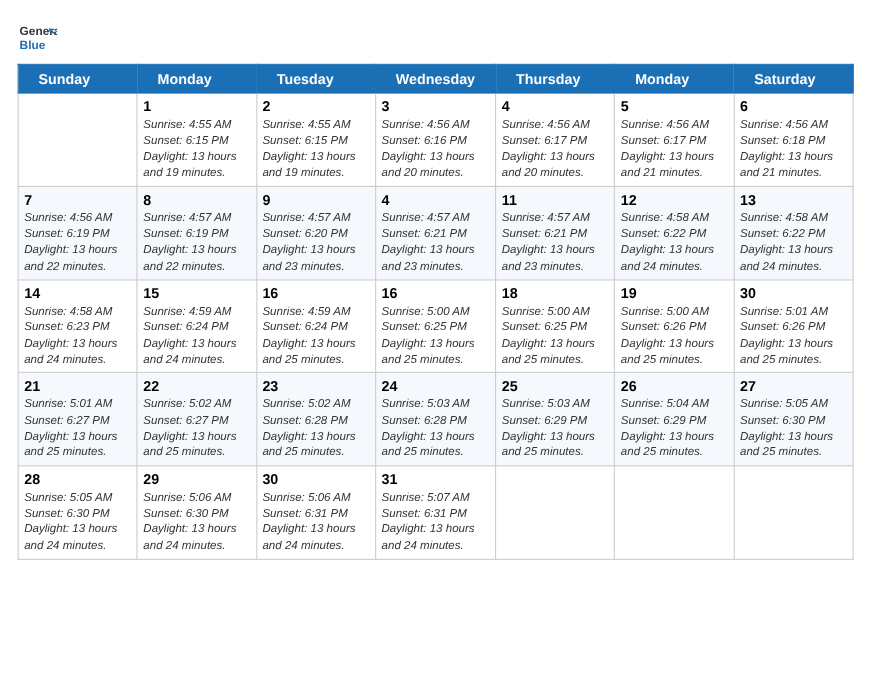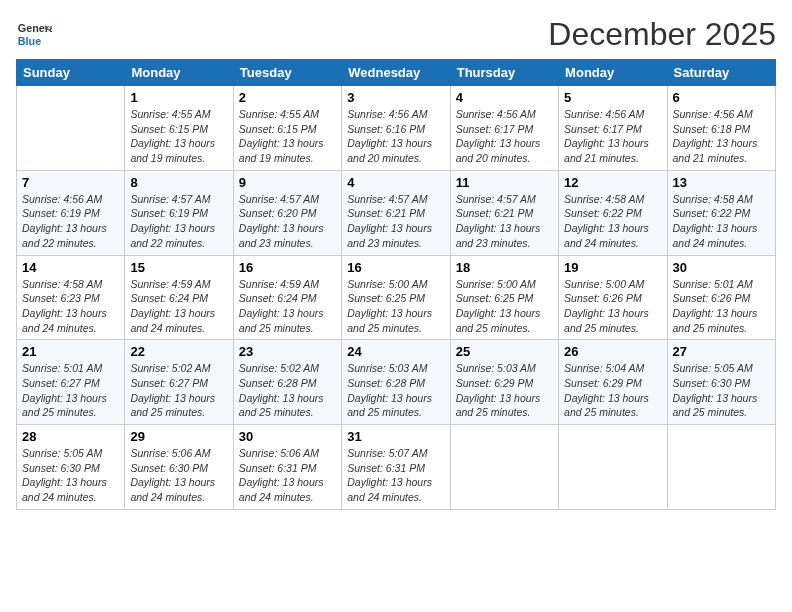--- a/index.html
+++ b/index.html
@@ -38,21 +38,21 @@
       color: #444;
     }
     table {
       width: 100%;
       border-collapse: collapse;
       font-size: 11px;
     }
     thead tr th {
       background: #1a6fb5;
       color: #fff;
-      padding: 5px 6px;
+      padding: 5px 18px;
       text-align: left;
       font-size: 13px;
       font-weight: bold;
       border: 1px solid #1a6fb5;
     }
     tbody tr td {
       border: 1px solid #ccc;
       vertical-align: top;
       padding: 4px 5px;
       width: 108px;
@@ -84,21 +84,20 @@
 
 <div class="header">
   <div class="logo">
     <svg class="logo-icon" viewBox="0 0 40 40">
       <text x="2" y="18" font-size="12" font-weight="bold" fill="#333">General</text>
       <text x="2" y="32" font-size="12" font-weight="bold" fill="#1a6fb5">Blue</text>
       <polygon points="32,10 40,18 32,14" fill="#1a6fb5"></polygon>
     </svg>
   </div>
   <div class="title-block">
-    <div class="month-year">December 2025</div>
   </div>
 </div>
 
 <table>
   <thead>
     <tr>
     <th>Sunday</th>
         <th>Monday</th>
         <th>Tuesday</th>
         <th>Wednesday</th>

